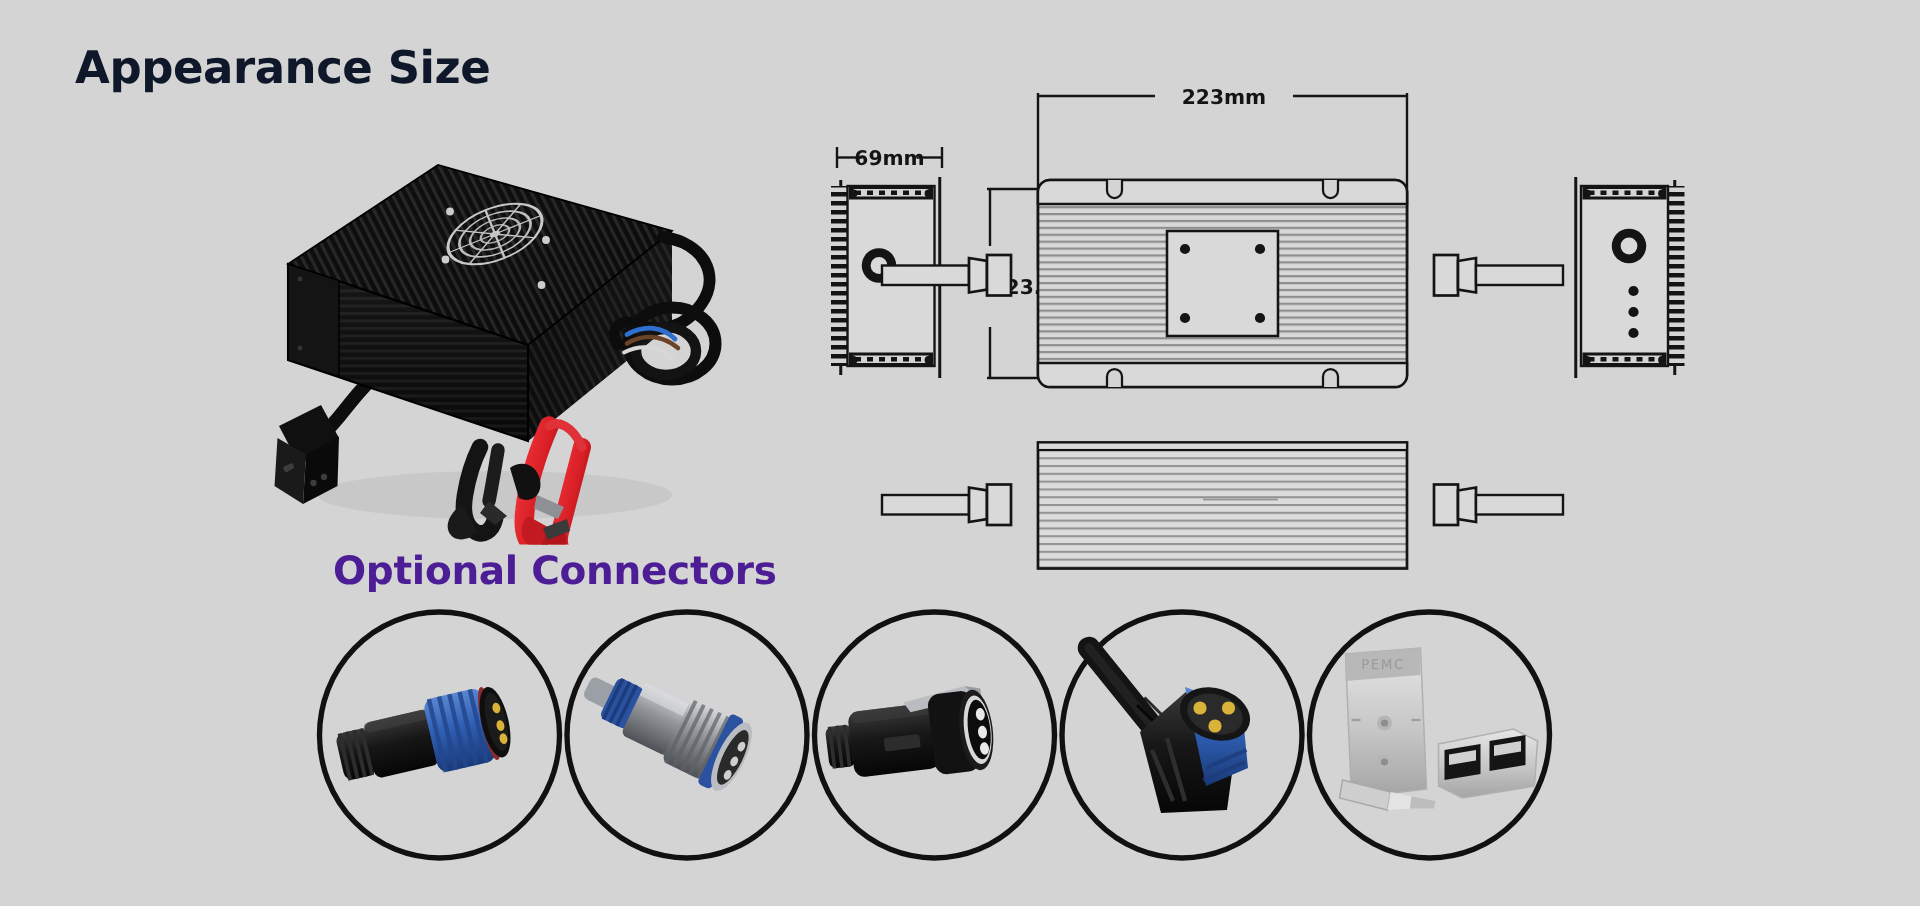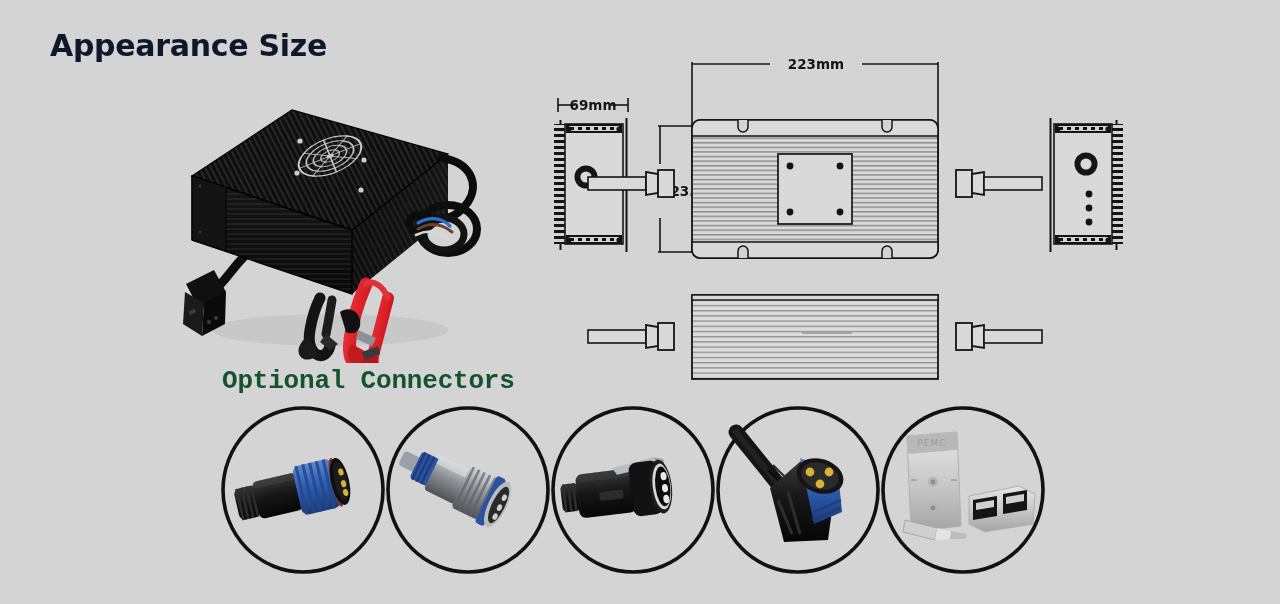--- a/index.html
+++ b/index.html
@@ -30,24 +30,23 @@
     color: #0f172a;
     letter-spacing: -0.3px;
     white-space: nowrap;
   }
   .heading-sub {
     position: absolute;
     left: 222px;
     top: 366px;
     font-size: 26px;
     font-weight: bold;
-    color: #14532d;
+    color: #4c1d95;
     letter-spacing: -0.2px;
     white-space: nowrap;
-    font-family: Liberation Mono, monospace;
   }
   
   .photo-wrap {
     position: absolute;
     left: 180px;
     top: 98px;
     width: 330px;
     height: 265px;
   }
   .photo-wrap svg { display:block; }
@@ -65,21 +64,21 @@
   .dim-label {
     font-family: "DejaVu Sans", "Liberation Sans", sans-serif;
     font-size: 13.5px;
     font-weight: bold;
     fill: #141414;
   }
 
   
   .conn-wrap {
     position: absolute;
-    left: 210px;
+    left: 200px;
     top: 398px;
     width: 860px;
     height: 180px;
   }
   .conn-wrap svg { display:block; }
 </style>
 </head>
 <body>
 
 <div class="page">

